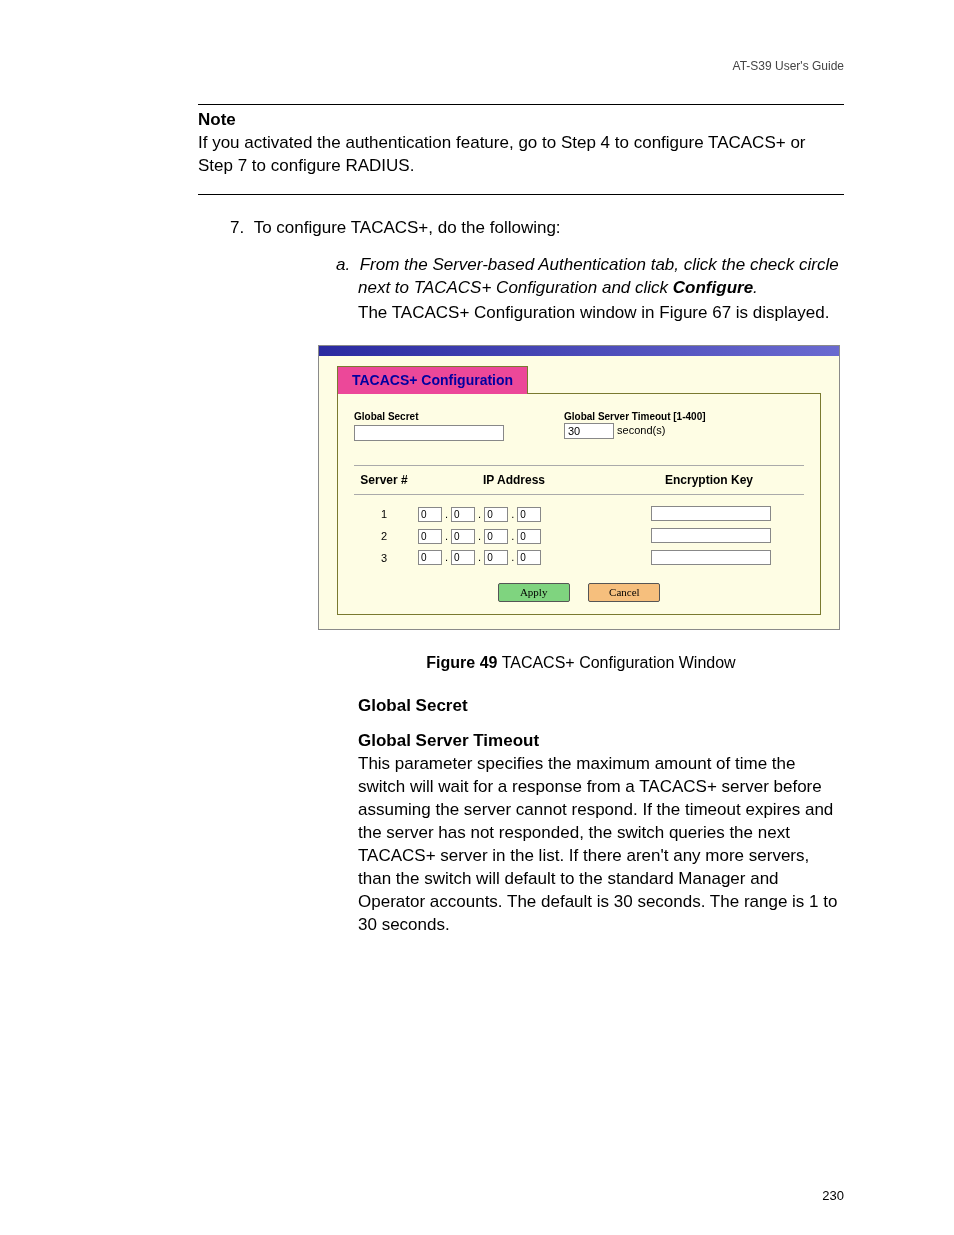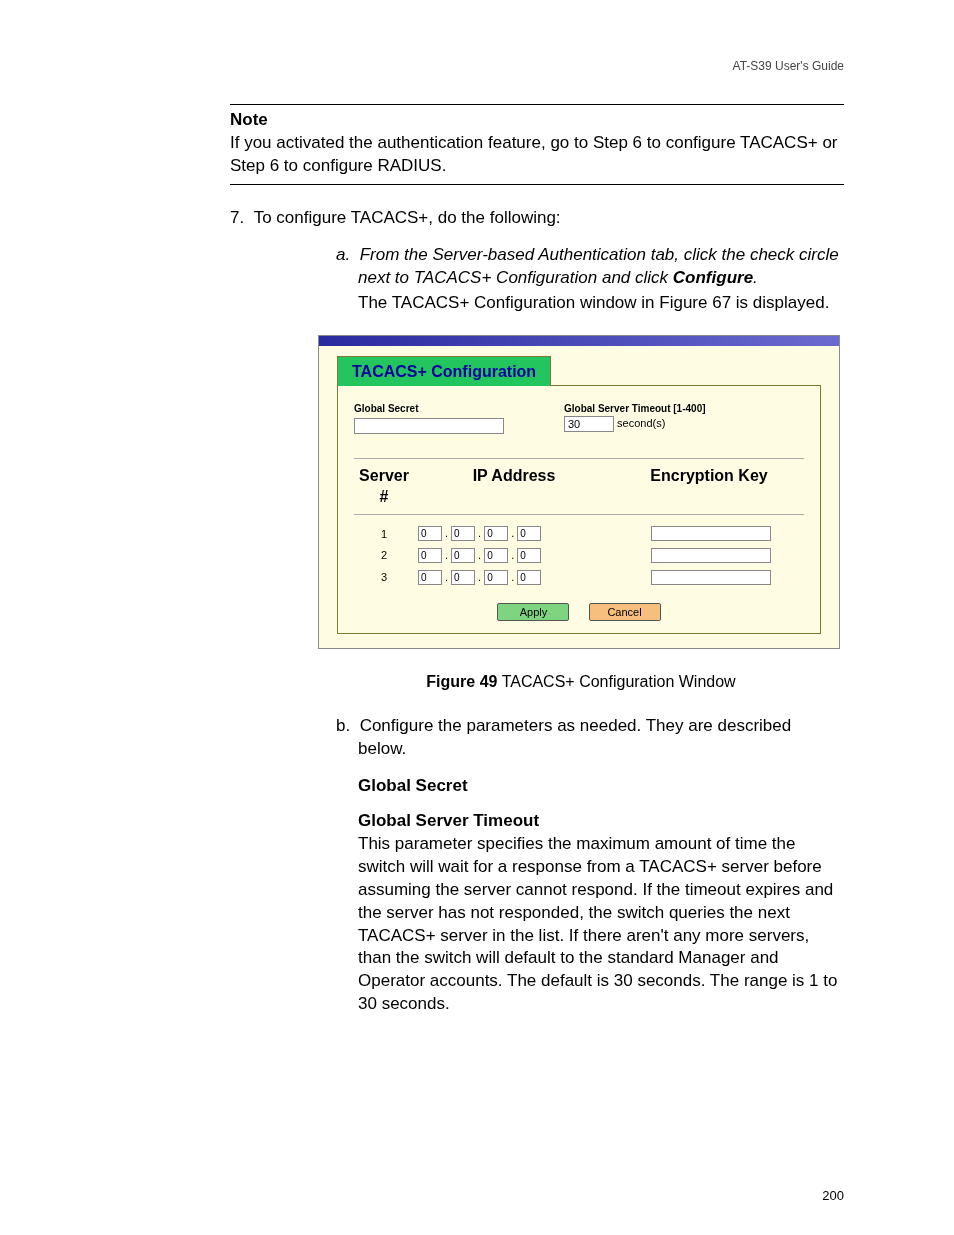--- a/index.html
+++ b/index.html
@@ -17,24 +17,24 @@
   .page {
     padding: 58px 110px 0 110px;
   }
   .header {
     text-align: right;
     font-size: 12px;
     color: #444;
     margin-bottom: 30px;
   }
   .note-block {
-    margin-left: 120px;
+    margin-left: 88px;
     border-top: 1px solid #000;
     border-bottom: 1px solid #000;
-    padding: 4px 0 6px 0;
+    padding: 4px 0 16px 0;
     margin-bottom: 22px;
   }
   .note-title { font-weight: bold; }
   .step7 {
     margin-left: 120px;
     text-indent: -22px;
     padding-left: 22px;
     margin-bottom: 14px;
   }
   .sub-a {
@@ -62,24 +62,24 @@
   }
   .tacacs-topbar {
     height: 10px;
     background: linear-gradient(to right, #2a2aa0, #6a6ad0);
   }
   .tacacs-inner {
     padding: 10px 18px 14px 18px;
   }
   .tacacs-tab {
     display: inline-block;
-    background: #22c55e;
+    background: #ec4899;
     color: #0000a0;
     font-weight: bold;
-    font-size: 16px;
+    font-size: 14px;
     padding: 4px 14px;
     border: 1px solid #7a7a30;
     border-bottom: none;
     margin-bottom: -1px;
   }
   .tacacs-panel {
     border: 1px solid #7a7a30;
     margin-top: 0;
     padding: 16px 16px 12px 16px;
     background: #fefde4;
@@ -99,21 +99,21 @@
     box-sizing: border-box;
   }
   .gs-input { width: 150px; display:block; margin-top:2px;}
   .to-input { width: 50px; display:inline-block; vertical-align:middle;}
   .tbl-head {
     display: flex;
     border-top: 1px solid #aaa;
     border-bottom: 1px solid #aaa;
     padding: 6px 0;
     font-weight: bold;
-    font-size: 16px;
+    font-size: 12px;
   }
   .col-s { width: 60px; text-align: center;}
   .col-ip { width: 200px; text-align: center;}
   .col-ek { flex: 1; text-align: center;}
   .tbl-row {
     display: flex;
     align-items: center;
     padding: 3px 0;
     font-size: 11px;
   }
@@ -132,20 +132,21 @@
   .ek-input {
     width: 120px;
     height: 15px;
     border: 1px solid #888;
     background: #fff;
     box-sizing: border-box;
   }
   .btn-row {
     text-align: center;
     margin-top: 14px;
+    font-family: Liberation Serif, serif;
   }
   .btn {
     display: inline-block;
     min-width: 50px;
     font-size: 11px;
     text-align: center;
     padding: 1px 10px;
     border: 1px solid #555;
     border-radius: 2px;
     margin: 0 8px;
@@ -177,21 +178,21 @@
   }
 </style>
 </head>
 <body>
 
 <div class="page">
   <div class="header">AT-S39 User's Guide</div>
 
   <div class="note-block">
     <div class="note-title">Note</div>
-    <div>If you activated the authentication feature, go to Step 6 to configure TACACS+ or Step 6 to configure RADIUS.</div>
+    <div>If you activated the authentication feature, go to Step 4 to configure TACACS+ or Step 7 to configure RADIUS.</div>
   </div>
 
   <div class="step7">
     <span>7.</span>&nbsp;&nbsp;<span>To configure TACACS+, do the following:</span>
   </div>
 
   <div class="sub-a">
     <span>a.</span>&nbsp;&nbsp;<span>From the Server-based Authentication tab, click the check circle next to TACACS+ Configuration and click </span><b>Configure</b><span>.</span>
   </div>
   <div class="sub-a-cont">The TACACS+ Configuration window in Figure 67 is displayed.</div>
@@ -253,28 +254,25 @@
           </div>
         </div>
       </div>
     </div>
 
     <div class="figure-caption">
       <b>Figure 49</b><span>  TACACS+ Configuration Window</span>
     </div>
   </div>
 
-  <div class="sub-b">
-    <span>b.</span>&nbsp;&nbsp;<span>Configure the parameters as needed. They are described below.</span>
-  </div>
 
   <div class="param-block">
     <div class="param-title">Global Secret</div>
   </div>
 
   <div class="param-block">
     <div class="param-title">Global Server Timeout</div>
     <div>This parameter specifies the maximum amount of time the switch will wait for a response from a TACACS+ server before assuming the server cannot respond. If the timeout expires and the server has not responded, the switch queries the next TACACS+ server in the list. If there aren't any more servers, than the switch will default to the standard Manager and Operator accounts. The default is 30 seconds. The range is 1 to 30 seconds.</div>
   </div>
 
 </div>
 
-<div class="page-num">200</div>
+<div class="page-num">230</div>
 
 </body></html>

